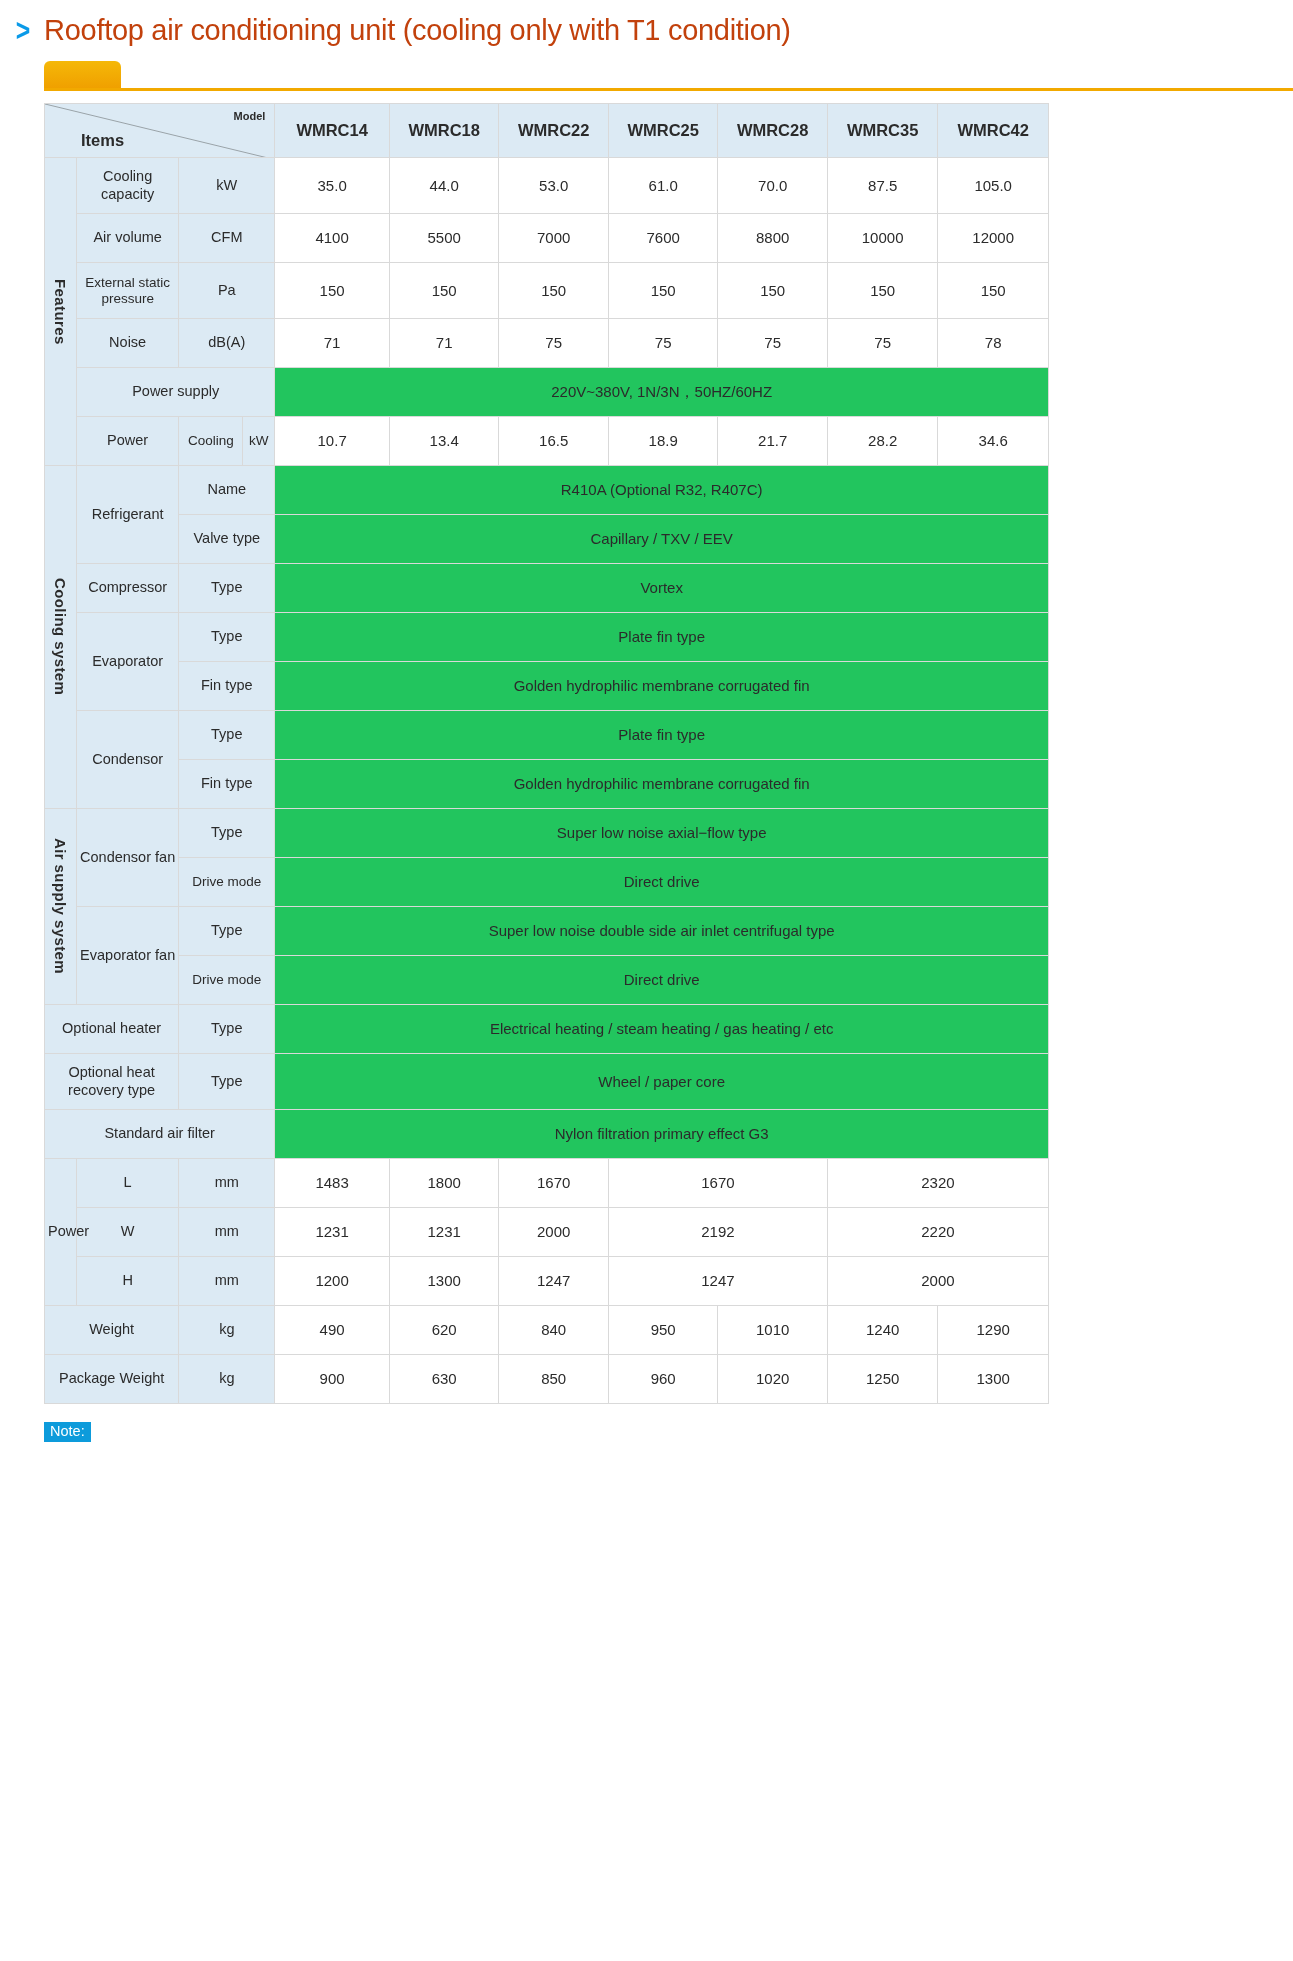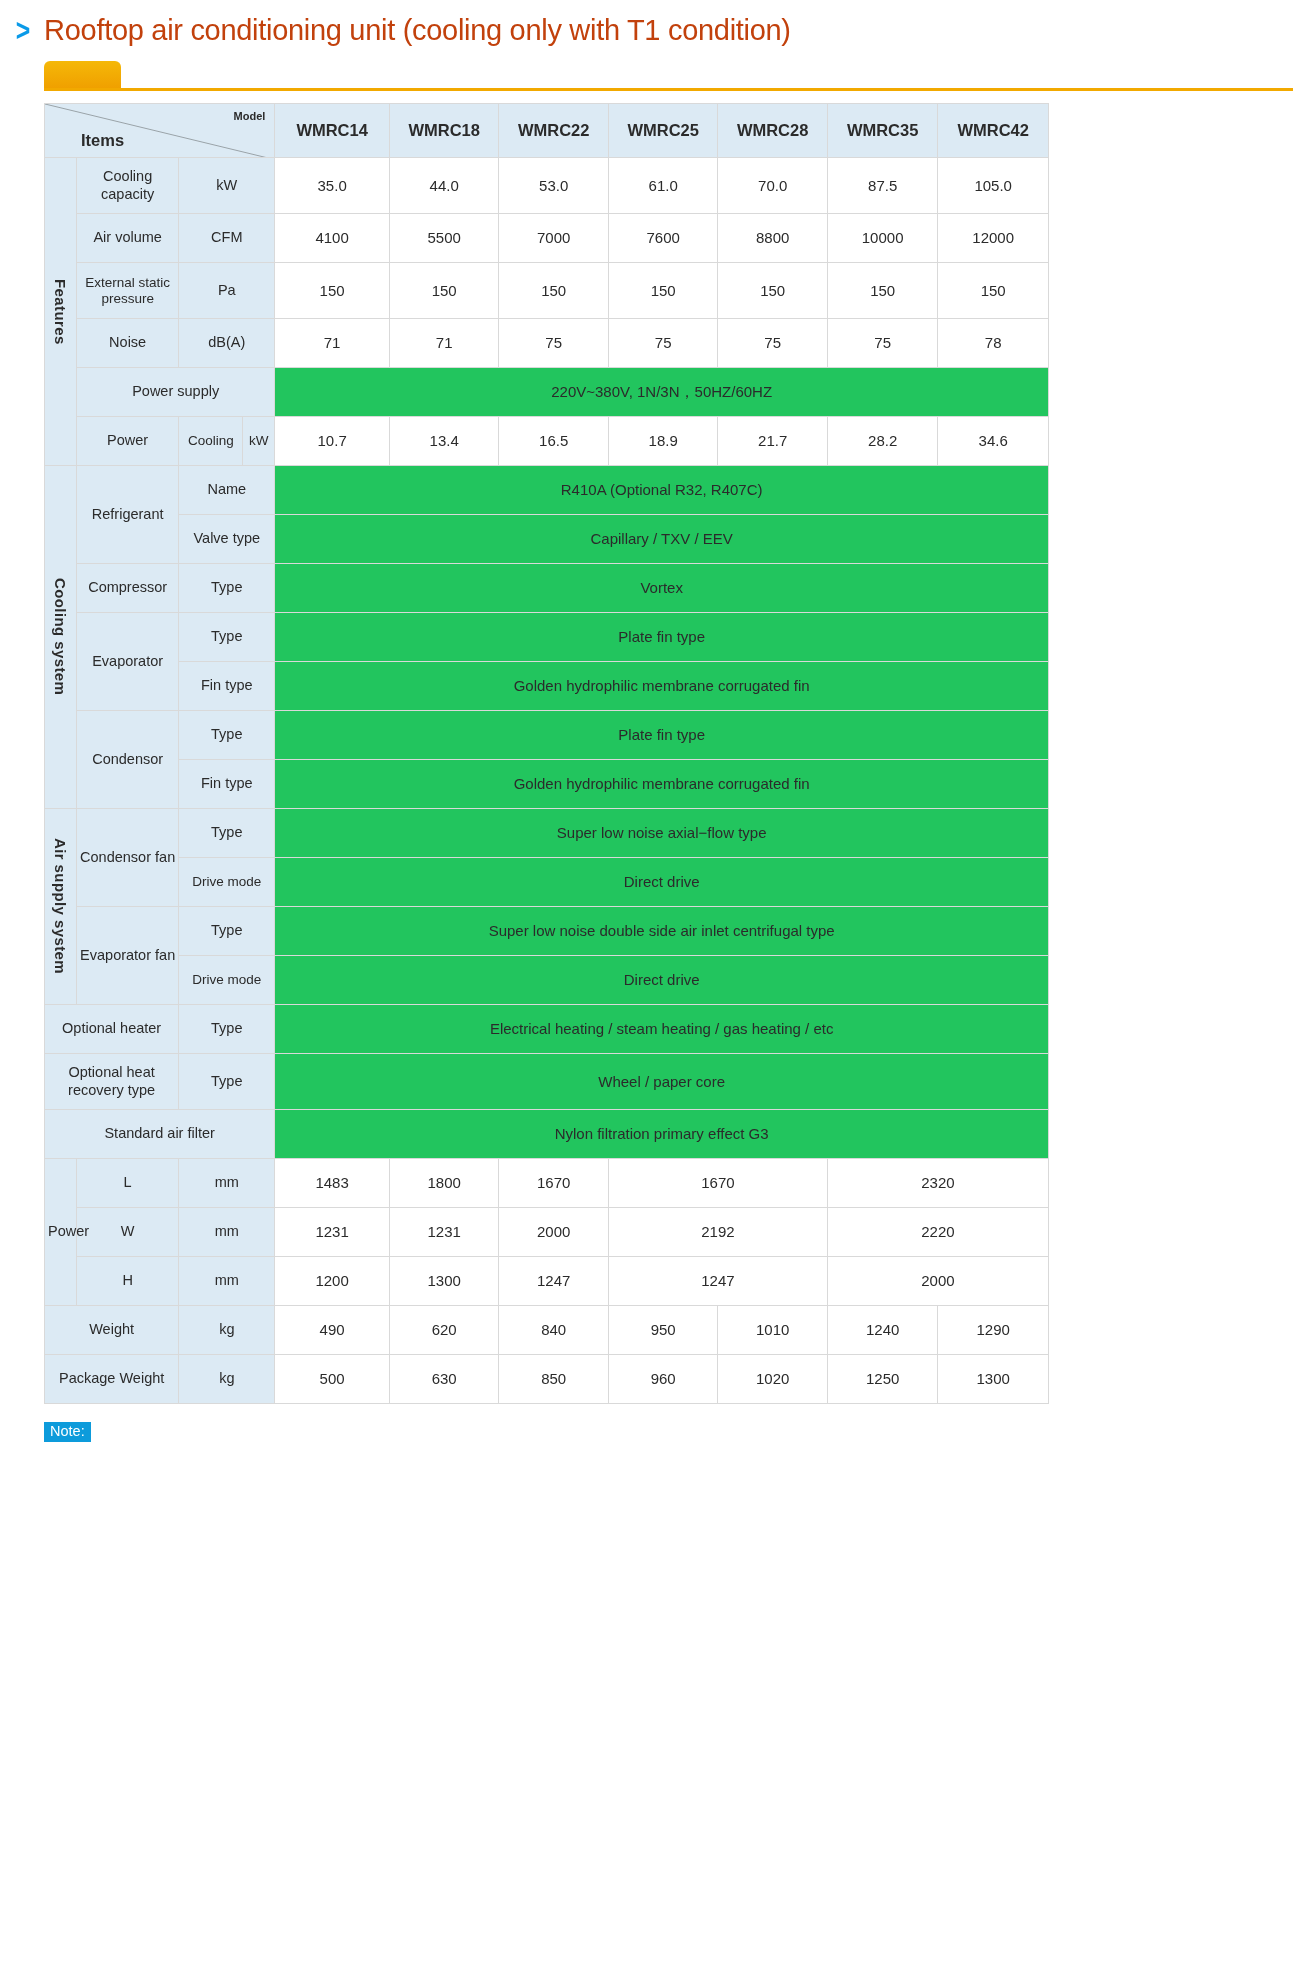--- a/index.html
+++ b/index.html
@@ -407,21 +407,21 @@
     <td class="val">840</td>
     <td class="val">950</td>
     <td class="val">1010</td>
     <td class="val">1240</td>
     <td class="val">1290</td>
   </tr>
 
   <tr class="r-mid">
     <td class="lbl" colspan="2">Package Weight</td>
     <td class="lbl" colspan="2">kg</td>
-    <td class="val">500</td>
+    <td class="val">900</td>
     <td class="val">630</td>
     <td class="val">850</td>
     <td class="val">960</td>
     <td class="val">1020</td>
     <td class="val">1250</td>
     <td class="val">1300</td>
   </tr>
 </tbody>
     </table>
 </div>

